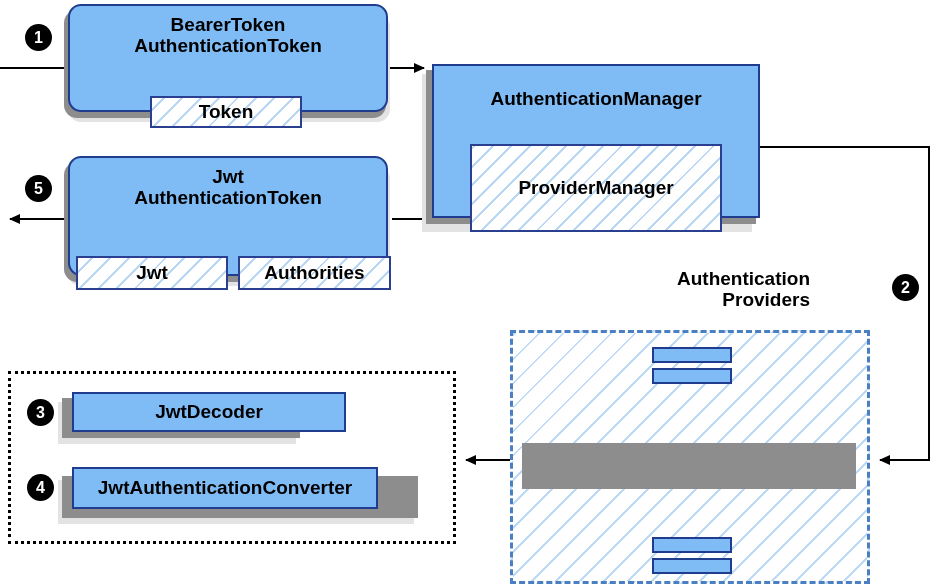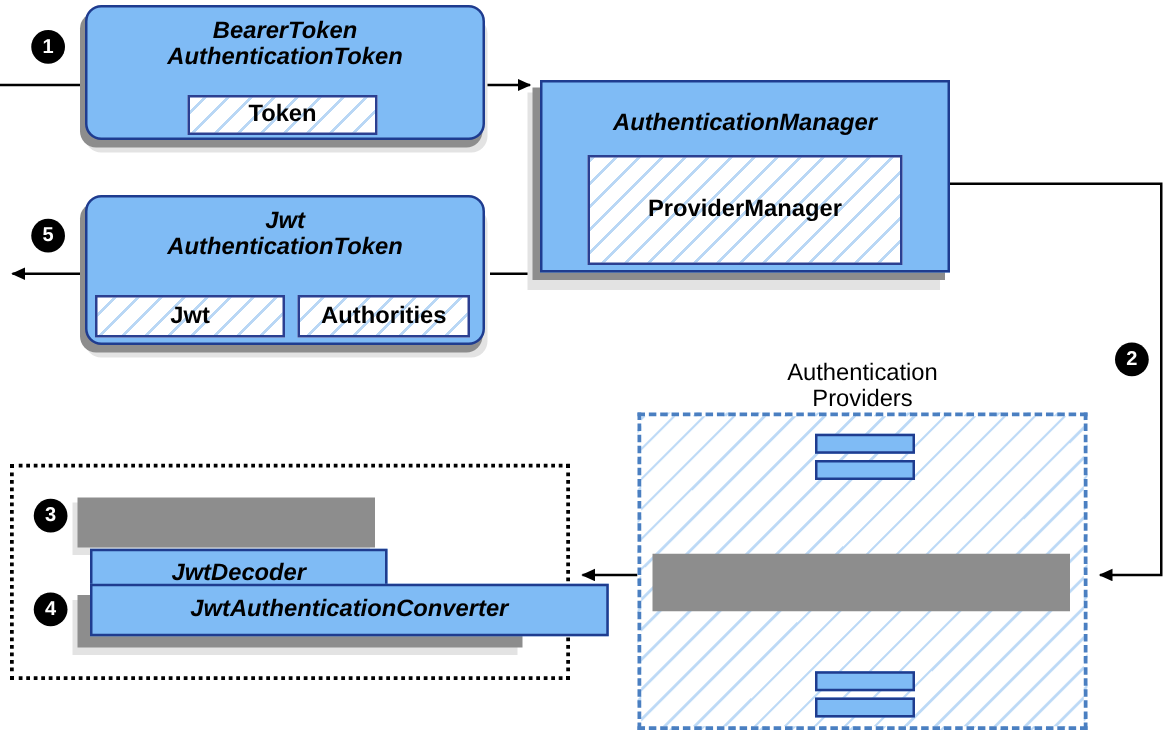--- a/index.html
+++ b/index.html
@@ -19,21 +19,20 @@
     box-sizing:border-box;
     background:#7fbbf5;
     border:2px solid #1f3c8f;
     display:flex;
     flex-direction:column;
     align-items:center;
     justify-content:flex-start;
     font-weight:bold;
     color:#000;
     z-index:3;
-    font-style:italic;
   }
   .node .title{
     width:100%;
     text-align:center;
     line-height:1.12;
     white-space:pre-line;
   }
   .rounded{border-radius:13px;}
 
   
@@ -56,20 +55,21 @@
     border:2px solid #2b3f91;
     background-color:#ffffff;
     background-image:repeating-linear-gradient(
       -45deg,
       #ffffff 0px,#ffffff 11px,
       #b9d7f5 11px,#b9d7f5 13px
     );
     display:flex;align-items:center;justify-content:center;
     font-weight:bold;color:#000;
     z-index:4;
+    margin-top:20px;
   }
 
   
   .group-dotted{
     position:absolute;
     box-sizing:border-box;
     border:3px dotted #000000;
     background:transparent;
     z-index:1;
   }
@@ -94,27 +94,26 @@
     font-size:16px;font-weight:bold;
     display:flex;align-items:center;justify-content:center;
     line-height:1;
     z-index:6;
     box-shadow:0 0 0 1px #000;
   }
 
   
   .free-label{
     position:absolute;
-    text-align:center;
-    font-weight:normal;
+    text-align:right;
+    font-weight:bold;
     line-height:1.12;
     white-space:pre-line;
     color:#000;
     z-index:3;
-    margin-top:20px;
   }
 
   
   .minibar{
     position:absolute;
     box-sizing:border-box;
     background:#7fbbf5;
     border:2px solid #1f3c8f;
     z-index:4;
   }
@@ -196,33 +195,33 @@
 
   <div class="shadow2 rounded" style="left:68px;top:166px;width:322px;height:120px;"></div>
   <div class="shadow rounded" style="left:64px;top:162px;width:322px;height:120px;"></div>
   <div class="node rounded" style="left:68px;top:156px;width:320px;height:120px;font-size:19px;padding-top:8px;">
     <div class="title">Jwt
 AuthenticationToken</div>
   </div>
   <div class="hatch" style="left:76px;top:236px;width:152px;height:34px;font-size:19px;">
     <span>Jwt</span>
   </div>
-  <div class="hatch" style="left:238px;top:236px;width:138px;height:34px;font-size:19px;">
+  <div class="hatch" style="left:238px;top:236px;width:153px;height:34px;font-size:19px;">
     <span>Authorities</span>
   </div>
 
   <div class="shadow2" style="left:58px;top:402px;width:238px;height:42px;"></div>
   <div class="shadow" style="left:62px;top:398px;width:238px;height:40px;"></div>
-  <div class="node" style="left:72px;top:392px;width:238px;height:40px;font-size:19px;justify-content:center;margin-top:47px;">
+  <div class="node" style="left:72px;top:392px;width:274px;height:40px;font-size:19px;justify-content:center;">
     <div class="title">JwtDecoder</div>
   </div>
 
   <div class="shadow2" style="left:58px;top:480px;width:356px;height:44px;"></div>
   <div class="shadow" style="left:62px;top:476px;width:356px;height:42px;"></div>
-  <div class="node" style="left:72px;top:467px;width:415px;height:42px;font-size:19px;justify-content:center;">
+  <div class="node" style="left:72px;top:467px;width:306px;height:42px;font-size:19px;justify-content:center;">
     <div class="title">JwtAuthenticationConverter</div>
   </div>
 
   <div class="minibar" style="left:652px;top:347px;width:80px;height:16px;"></div>
   <div class="minibar" style="left:652px;top:368px;width:80px;height:16px;"></div>
 
   <div class="shadow2" style="left:518px;top:447px;width:334px;height:48px;"></div>
   <div class="shadow" style="left:522px;top:443px;width:334px;height:46px;"></div>
 
   <div class="minibar" style="left:652px;top:537px;width:80px;height:16px;"></div>

